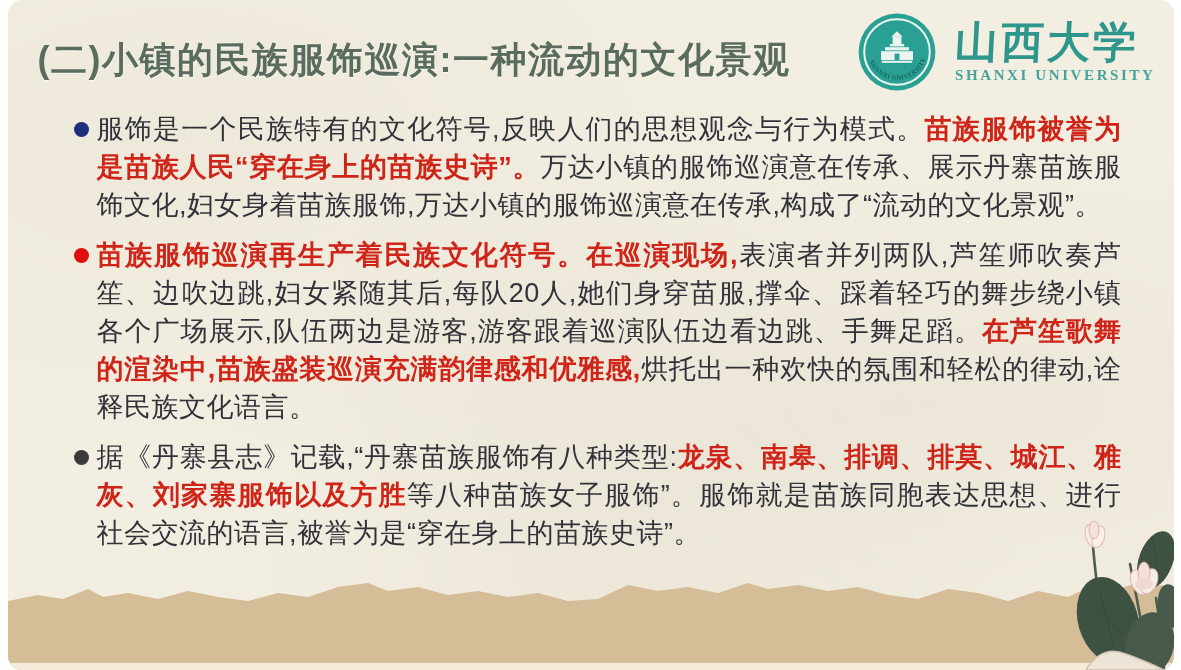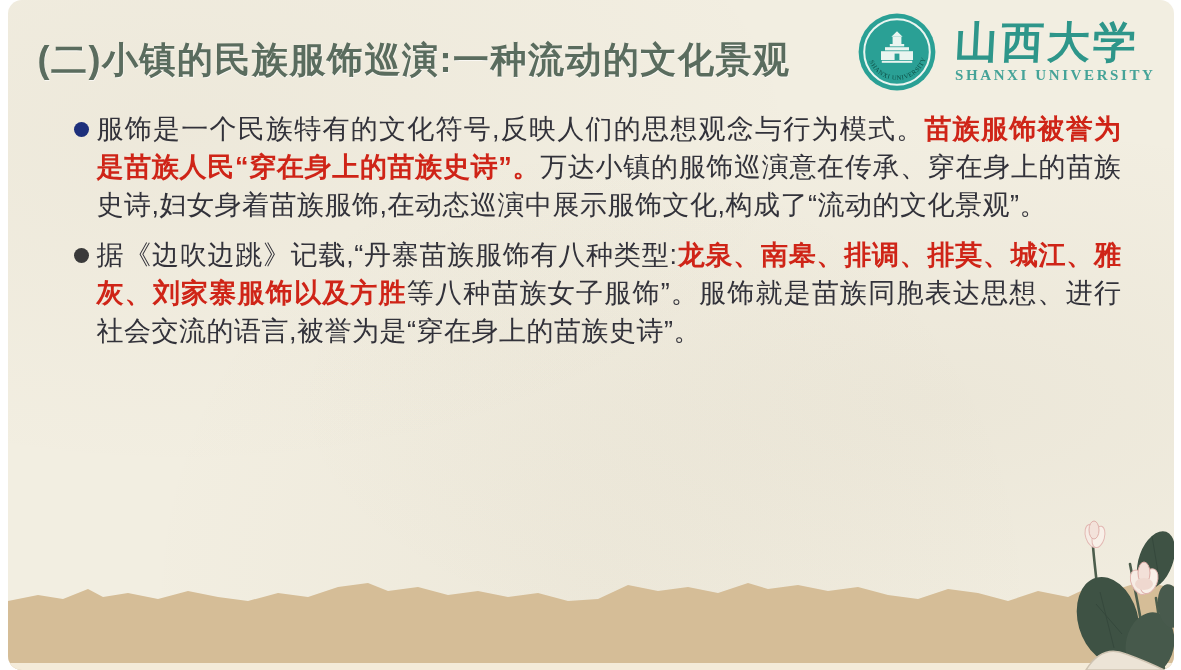--- a/index.html
+++ b/index.html
@@ -112,25 +112,29 @@
     </svg>
     <div class="logo-text">
       <div class="logo-cn">山西大学</div>
       <div class="logo-en">SHANXI UNIVERSITY</div>
     </div>
   </div>
 
   <div class="content">
       <div class="bullet-item">
         <span class="bullet-dot" style="background: rgb(29, 47, 123);"></span>
-        <span class="bullet-text"><span class="seg-plain">服饰是一个民族特有的文化符号,反映人们的思想观念与行为模式。</span><span class="seg-red-bold">苗族服饰被誉为是苗族人民“穿在身上的苗族史诗”。</span><span class="seg-plain">万达小镇的服饰巡演意在传承、穿在身上的苗族史诗,妇女身着苗族服饰,在动态巡演中展示服饰文化,构成了“流动的文化景观”。</span></span>
+        <span class="bullet-text"><span class="seg-plain">服饰是一个民族特有的文化符号,反映人们的思想观念与行为模式。</span><span class="seg-red-bold">苗族服饰被誉为是苗族人民“穿在身上的苗族史诗”。</span><span class="seg-plain">万达小镇的服饰巡演意在传承、展示丹寨苗族服饰文化,妇女身着苗族服饰,万达小镇的服饰巡演意在传承,构成了“流动的文化景观”。</span></span>
+      </div>
+      <div class="bullet-item">
+        <span class="bullet-dot" style="background: rgb(224, 13, 13);"></span>
+        <span class="bullet-text"><span class="seg-red-bold">苗族服饰巡演再生产着民族文化符号。在巡演现场,</span><span class="seg-plain">表演者并列两队,芦笙师吹奏芦笙、边吹边跳,妇女紧随其后,每队20人,她们身穿苗服,撑伞、踩着轻巧的舞步绕小镇各个广场展示,队伍两边是游客,游客跟着巡演队伍边看边跳、手舞足蹈。</span><span class="seg-red-bold">在芦笙歌舞的渲染中,苗族盛装巡演充满韵律感和优雅感,</span><span class="seg-plain">烘托出一种欢快的氛围和轻松的律动,诠释民族文化语言。</span></span>
       </div>
       <div class="bullet-item">
         <span class="bullet-dot" style="background: rgb(58, 58, 58);"></span>
-        <span class="bullet-text"><span class="seg-plain">据《边吹边跳》记载,“丹寨苗族服饰有八种类型:</span><span class="seg-red-bold">龙泉、南皋、排调、排莫、城江、雅灰、刘家寨服饰以及方胜</span><span class="seg-plain">等八种苗族女子服饰”。服饰就是苗族同胞表达思想、进行社会交流的语言,被誉为是“穿在身上的苗族史诗”。</span></span>
+        <span class="bullet-text"><span class="seg-plain">据《丹寨县志》记载,“丹寨苗族服饰有八种类型:</span><span class="seg-red-bold">龙泉、南皋、排调、排莫、城江、雅灰、刘家寨服饰以及方胜</span><span class="seg-plain">等八种苗族女子服饰”。服饰就是苗族同胞表达思想、进行社会交流的语言,被誉为是“穿在身上的苗族史诗”。</span></span>
       </div>
     </div>
 
   <div class="band">
     <svg width="1181" height="95" viewBox="0 0 1181 95" aria-hidden="true">
       <path fill="#d5bd97" d="M0,26 L30,20 55,24 80,14 95,22 120,18 150,24 180,16 210,22 240,26 270,18 300,22 330,12 360,8 380,16 410,12 440,20 470,16 500,22 530,18 560,26 590,24 620,10 650,16 680,12 710,18 740,8 760,14 790,10 820,16 850,12 880,20 910,24 940,14 970,18 1000,26 1030,16 1060,22 1090,8 1110,14 1135,6 1160,12 1181,8 L1181,95 L0,95 Z"></path>
     </svg>
   </div>
   <div class="bottom-strip"></div>
 

